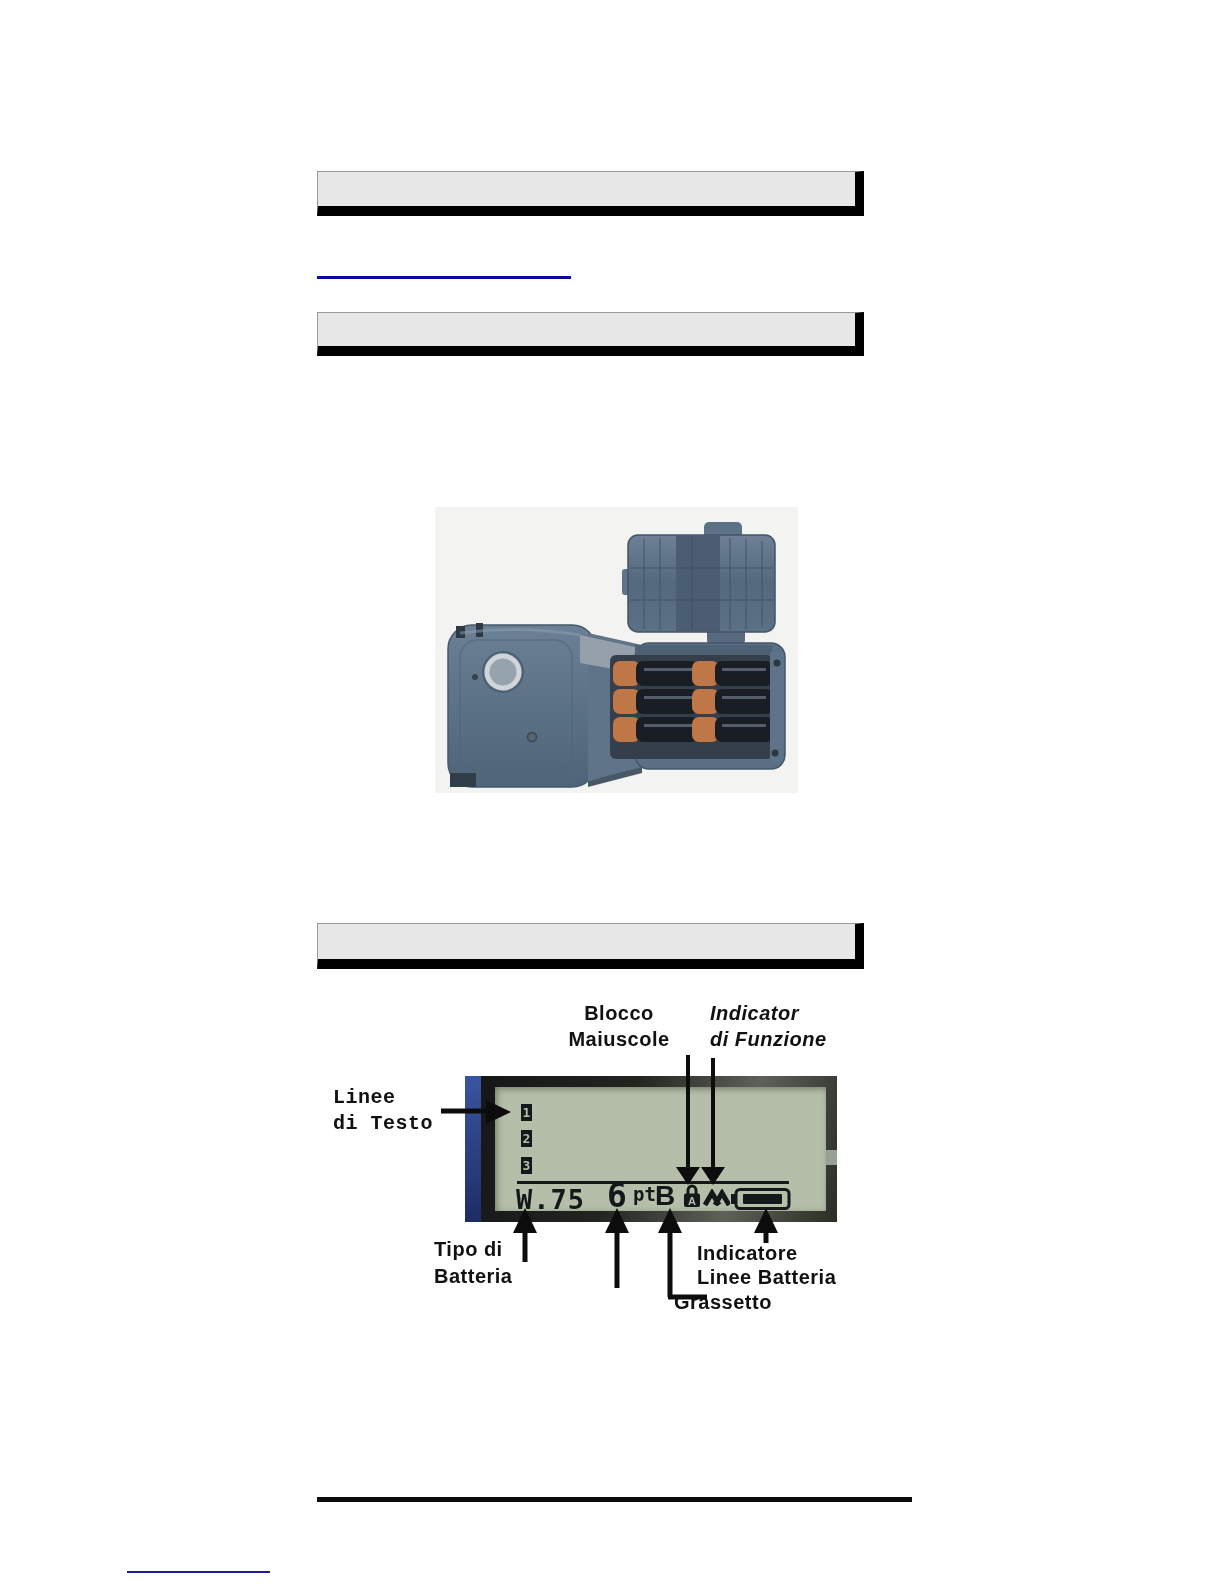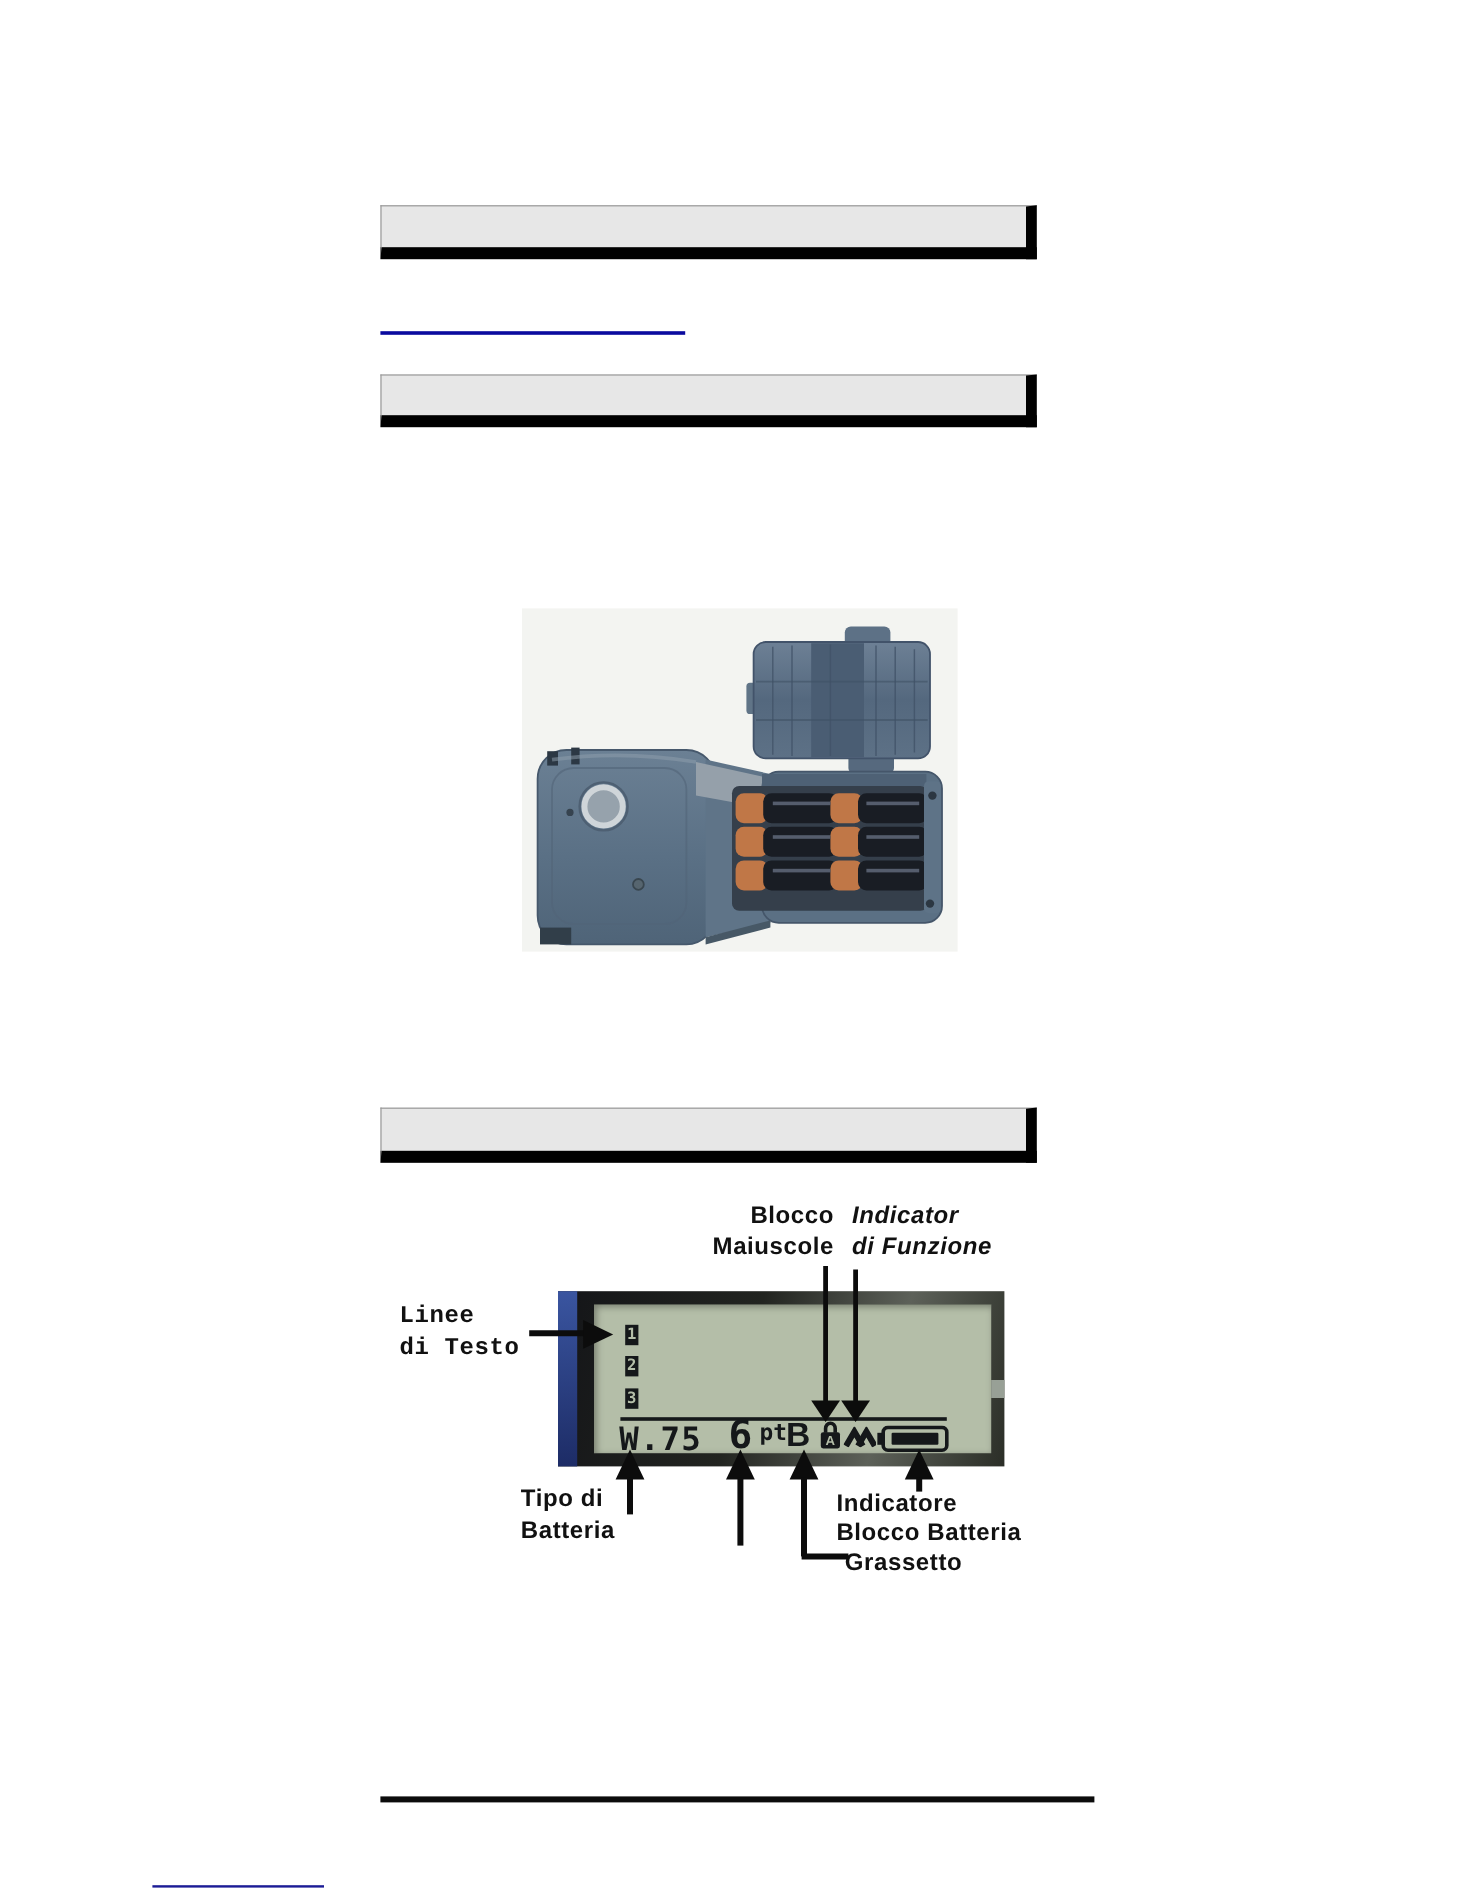--- a/index.html
+++ b/index.html
@@ -146,38 +146,38 @@
   </svg>
 
   <div class="secbar" id="bar3">
     <span></span>
   </div>
 
   <div class="lbl" style="left:333px;top:1085px;font-family:Liberation Mono, monospace;">
     <span>Linee</span><br>
     <span>di Testo</span>
   </div>
-  <div class="lbl" style="left:543px;top:1000px;width:152px;text-align:right;">
+  <div class="lbl" style="left:543px;top:1000px;width:152px;text-align:center;">
     <span>Blocco</span><br>
     <span>Maiuscole</span>
   </div>
   <div class="lbl" style="left:710px;top:1000px;font-style:italic;">
     <span>Indicator</span><br>
     <span>di Funzione</span>
   </div>
   <div class="lbl" style="left:434px;top:1236px;line-height:27px;">
     <span>Tipo di</span><br>
     <span>Batteria</span>
   </div>
-  <div class="lbl" style="left:704px;top:1289px;">
+  <div class="lbl" style="left:674px;top:1289px;">
     <span>Grassetto</span>
   </div>
   <div class="lbl" style="left:697px;top:1241px;line-height:24px;">
     <span>Indicatore</span><br>
-    <span>Blocco Batteria</span>
+    <span>Linee Batteria</span>
   </div>
 
   <div id="lcdframe">
     <div id="lcdleft"></div>
     <div id="lcdnotch"></div>
     <div id="lcdscreen">
       <div class="marker" style="top:17px;">1</div>
       <div class="marker" style="top:43px;">2</div>
       <div class="marker" style="top:70px;">3</div>
       <div id="sep"></div>

